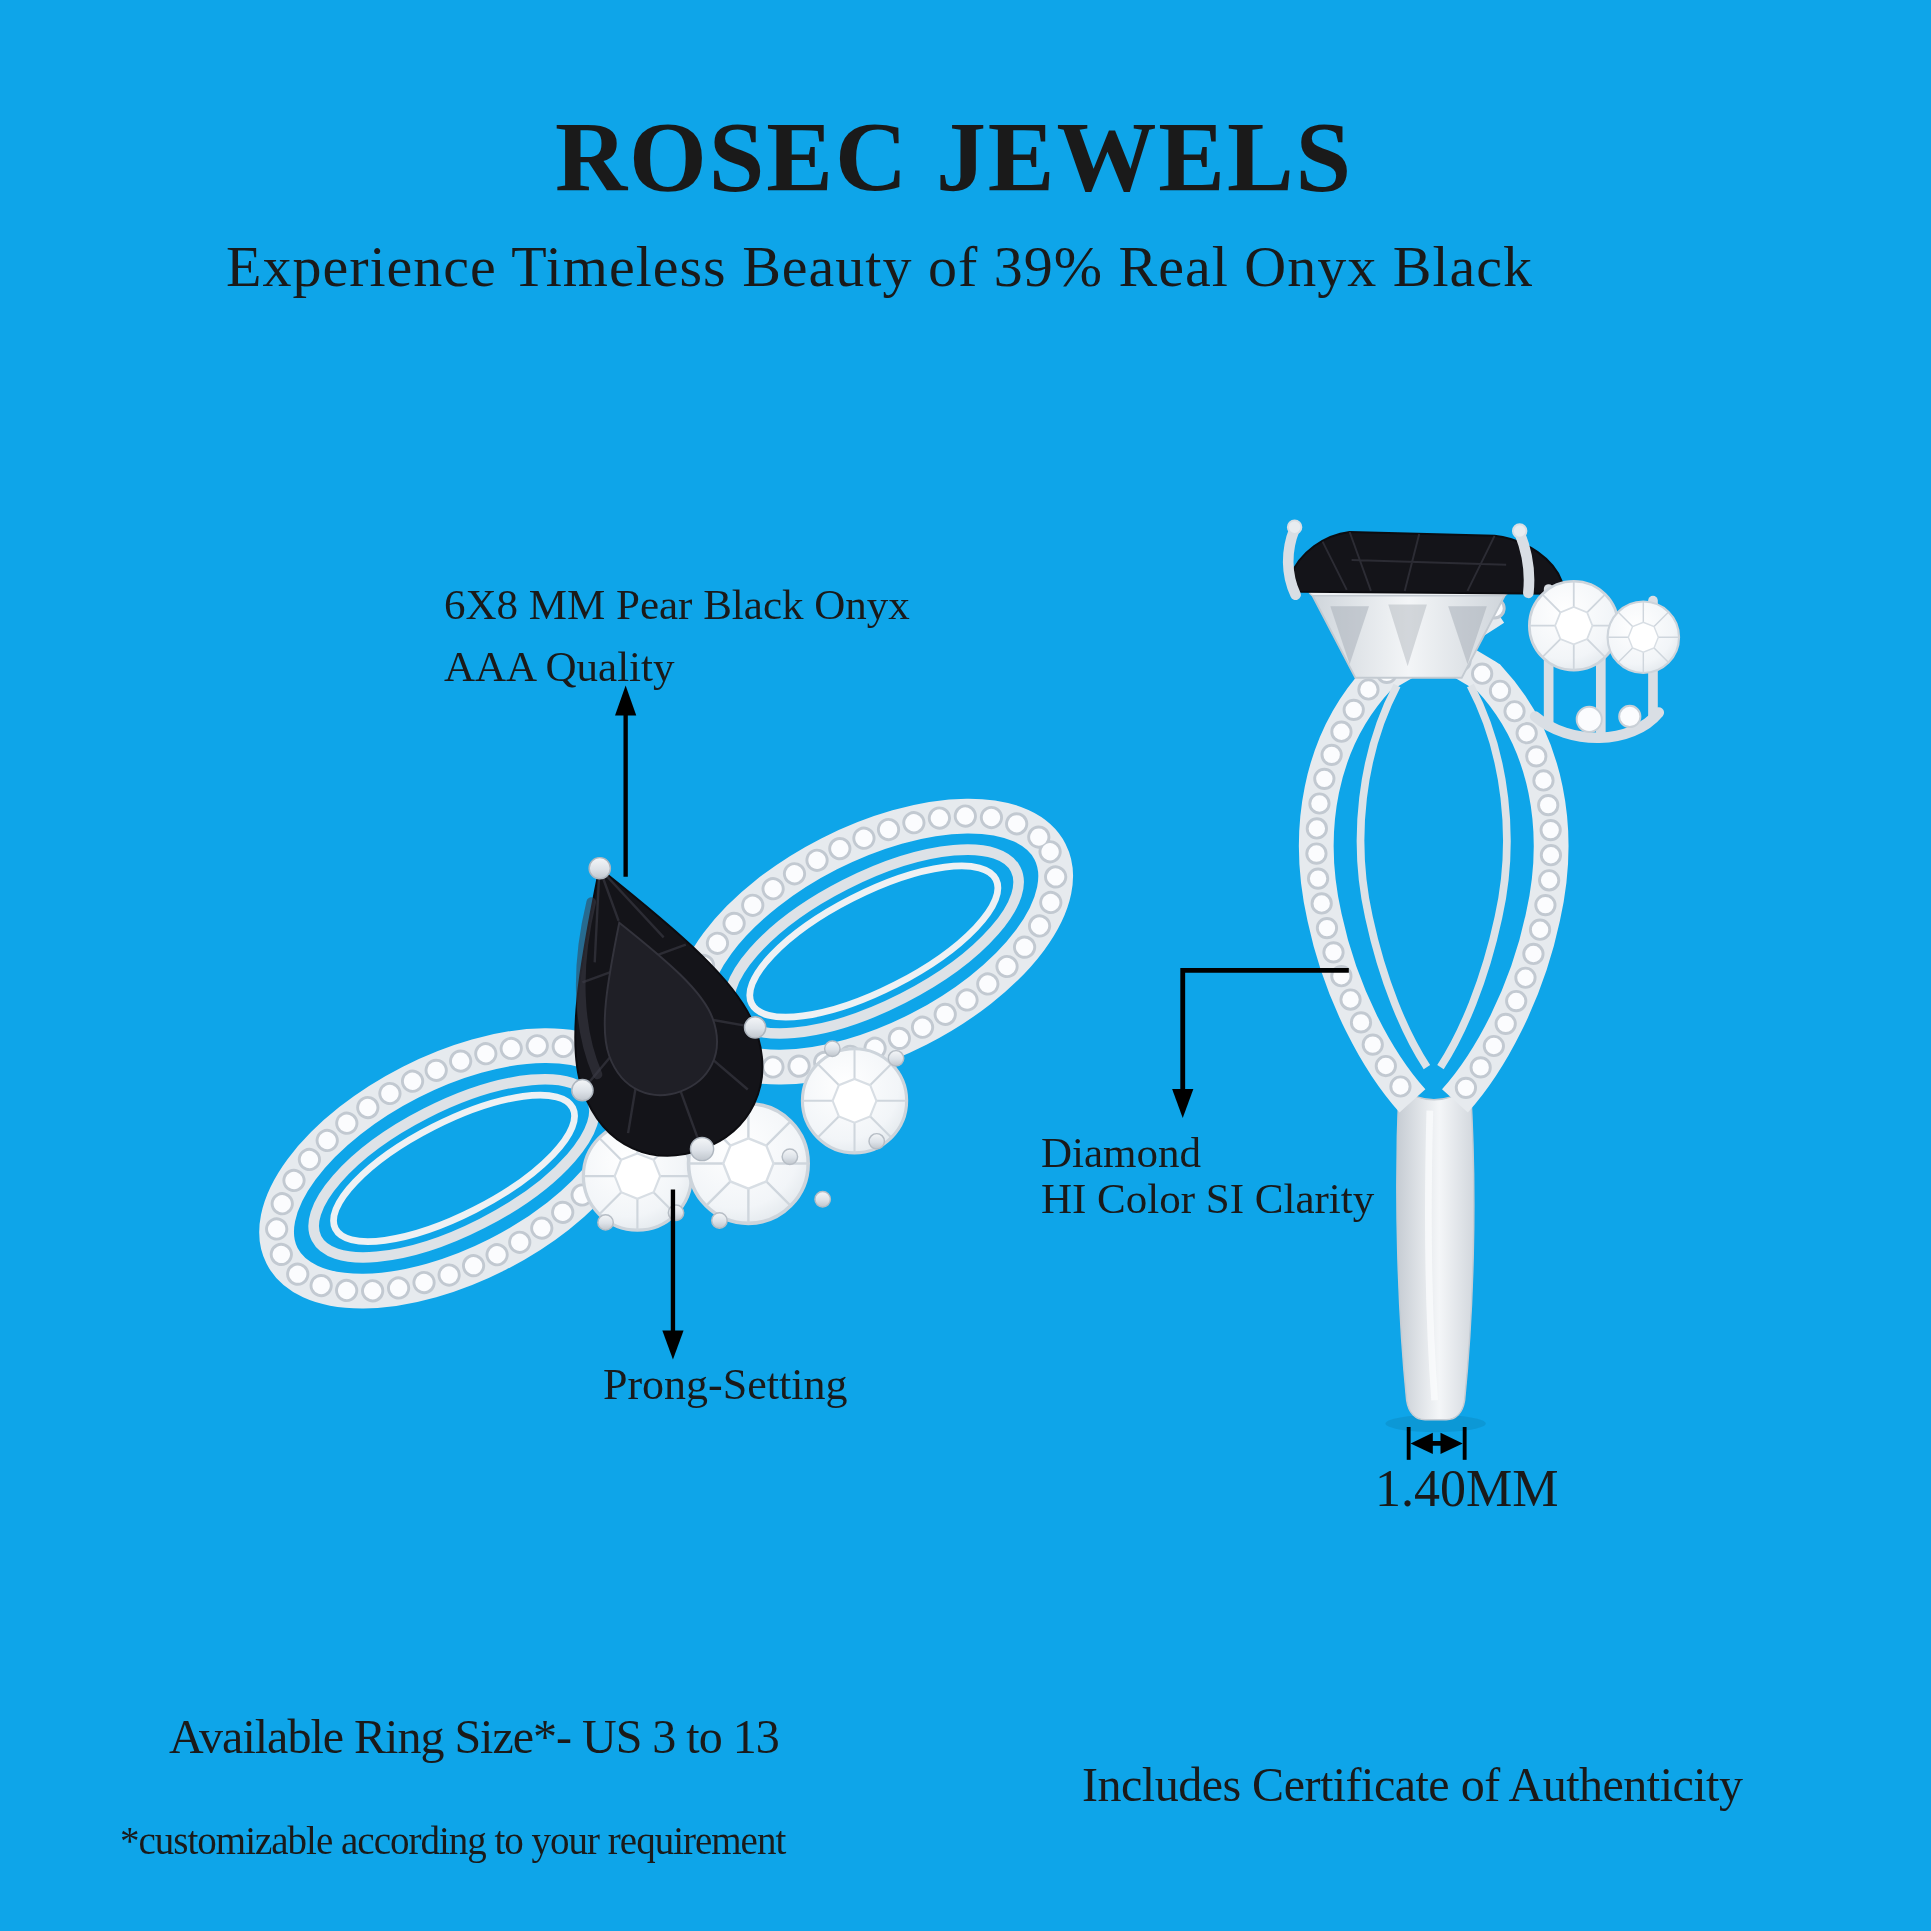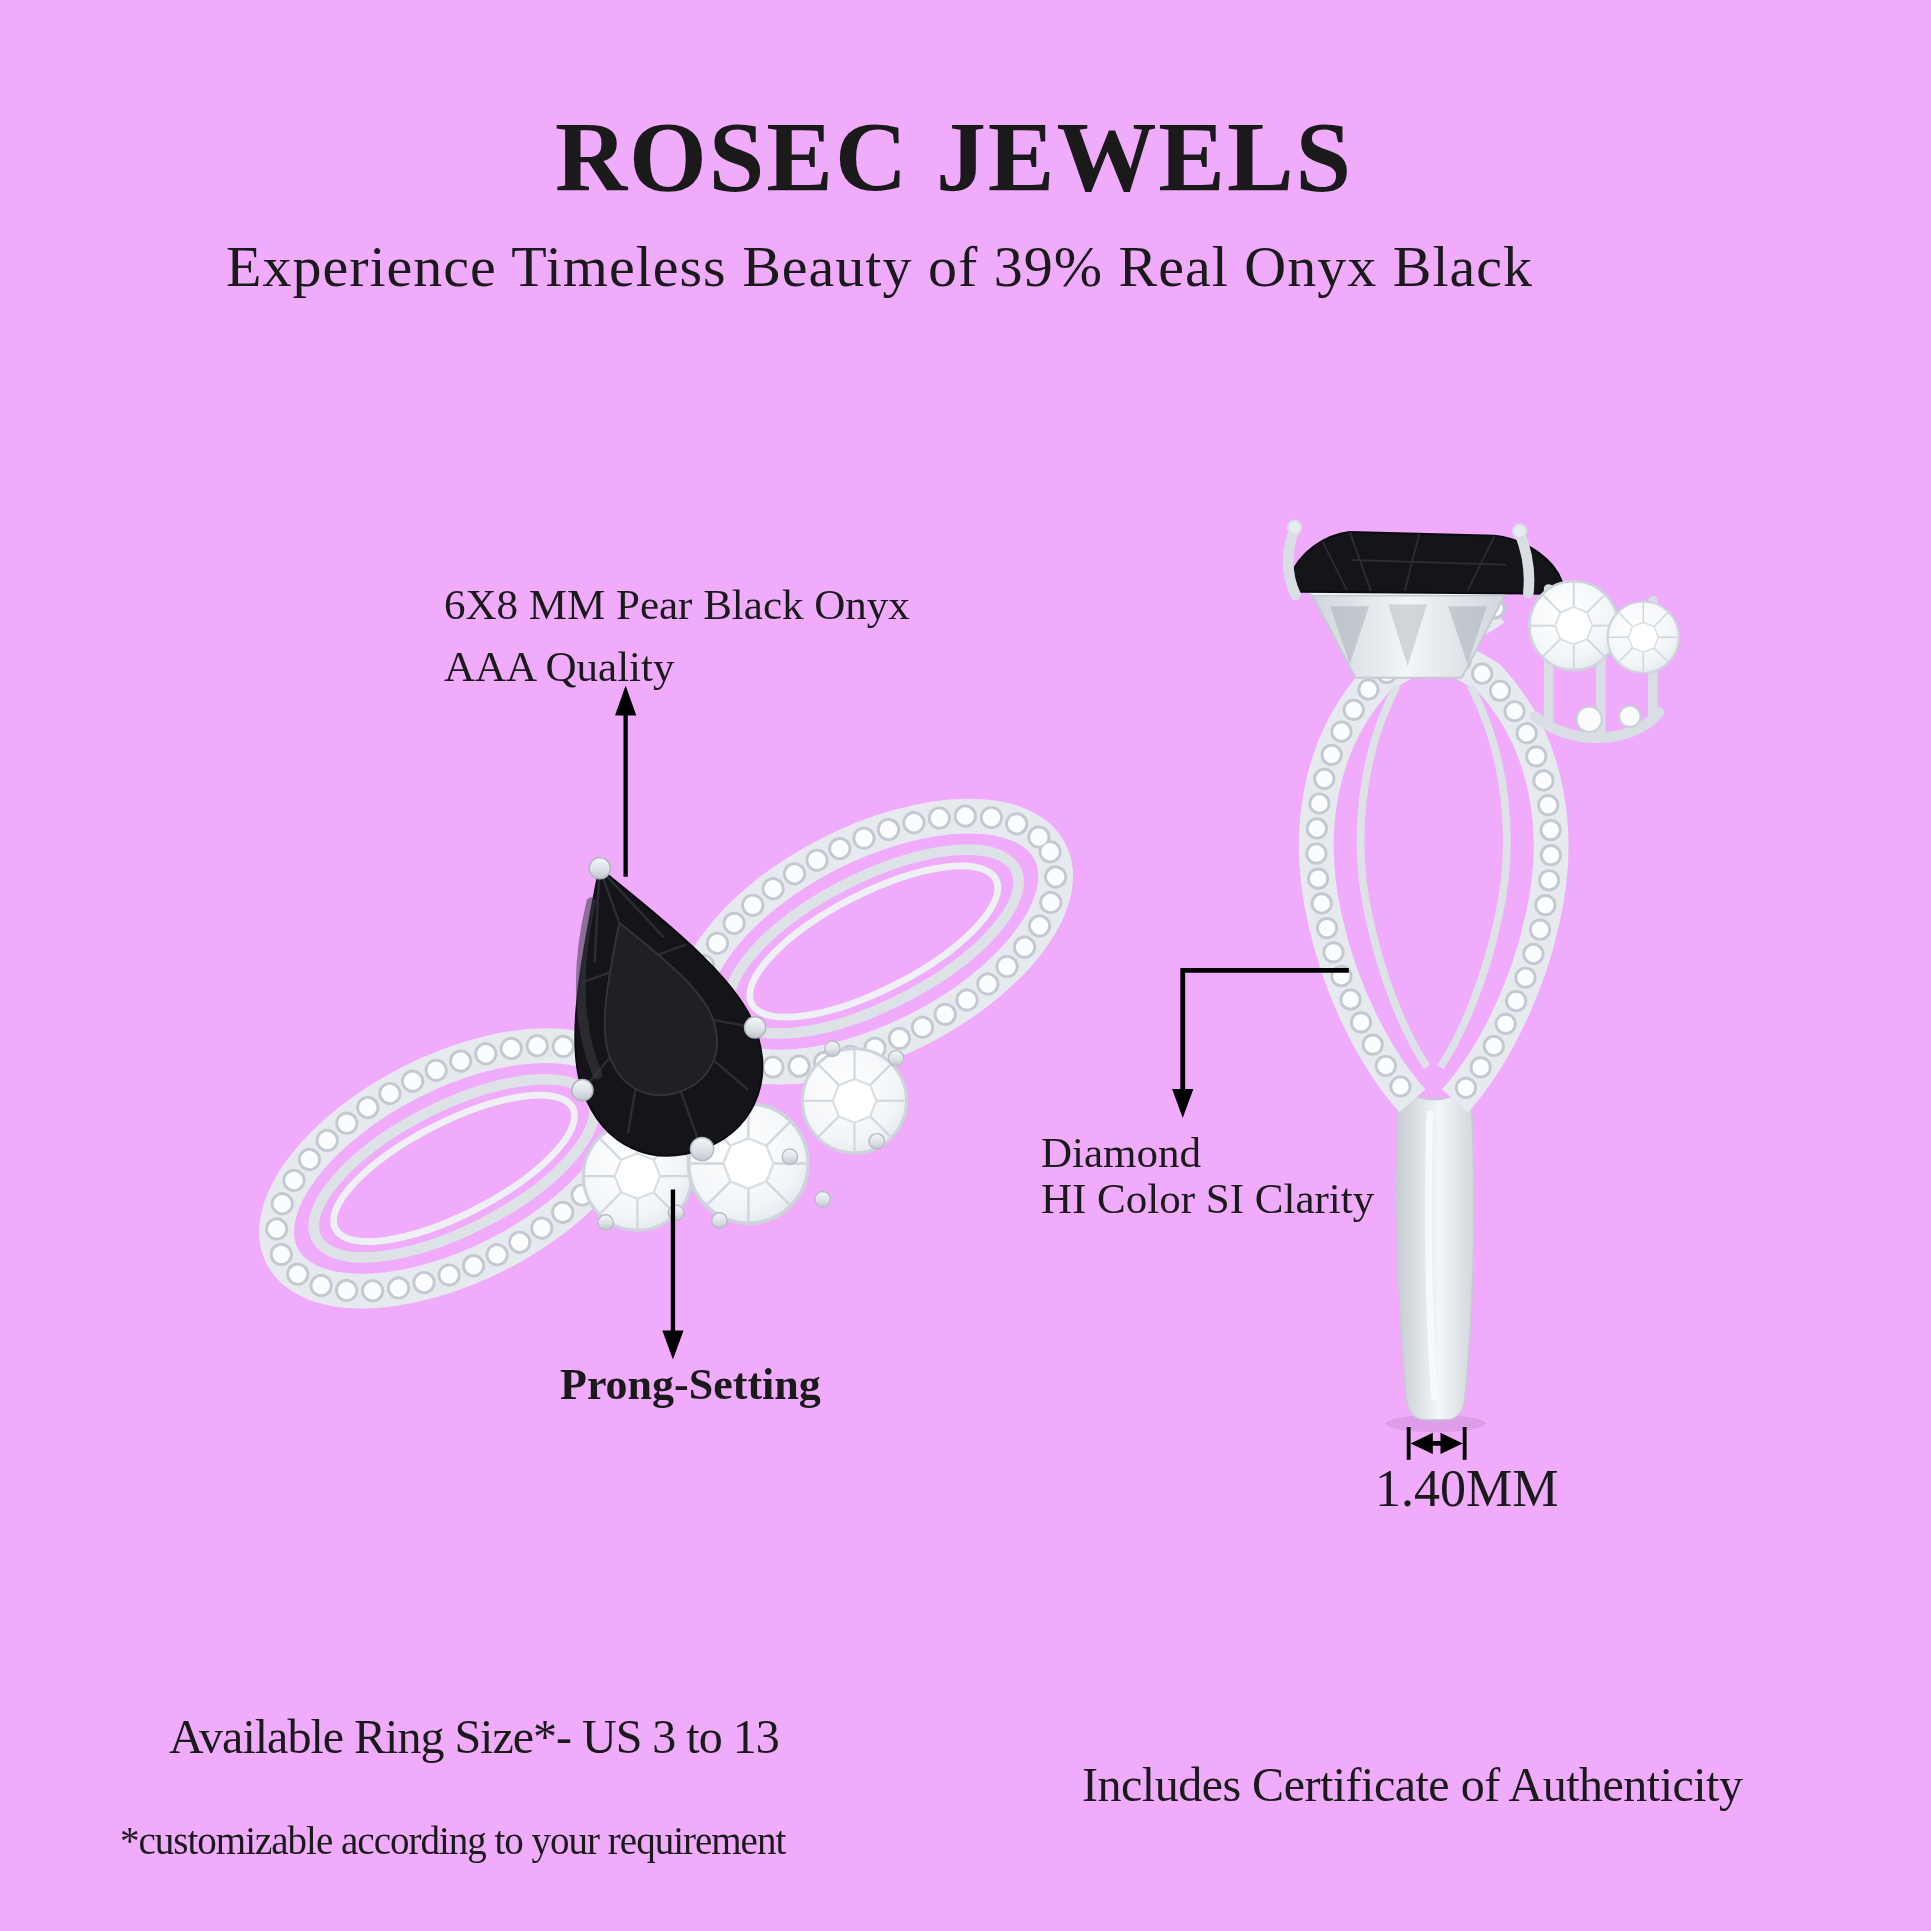--- a/index.html
+++ b/index.html
@@ -1,29 +1,29 @@
 <!DOCTYPE html>
 <html style="--text: #1a1a1a; --arrow: #000000; --stone-black: #141419; --metal-mid: #d8dde3; --pave-outline: #c2c9d1; --diamond-white: #fbfcfe;"><head>
 <meta charset="utf-8">
 <style>
   :root{
     --text:#1a1a1a; --arrow:#000000; --stone-black:#141419;
     --metal-mid:#d8dde3; --pave-outline:#c2c9d1; --diamond-white:#fbfcfe;
   }
   html,body{margin:0;padding:0;background:#fff;}
   .canvas{
-    position:relative;width:1931px;height:1931px;background:#f0abfc;
+    position:relative;width:1931px;height:1931px;background:#0ea5e9;
     overflow:hidden;font-family:"Liberation Serif","DejaVu Serif",serif;color:var(--text);
   }
   .abs{position:absolute;white-space:nowrap;}
   .title{left:555px;top:102px;font-size:100px;line-height:1.1;letter-spacing:1.9px;font-weight:bold;}
   .tagline{left:226px;top:232px;font-size:58px;line-height:1.2;letter-spacing:1px;}
   .ann{font-size:43px;line-height:1.44;}
   .ann-stone{left:444px;top:574px;}
-  .ann-prong{left:560px;top:1357px;font-size:44px;line-height:1.25;font-weight:bold;}
+  .ann-prong{left:603px;top:1357px;font-size:44px;line-height:1.25;}
   .ann-diamond{left:1041px;top:1130px;line-height:1.07;}
   .ann-mm{left:1375px;top:1458px;font-size:52px;line-height:1.2;}
   .foot-size{left:169px;top:1708px;font-size:48px;line-height:1.2;letter-spacing:-1px;}
   .foot-custom{left:120px;top:1818px;font-size:39px;line-height:1.2;letter-spacing:-1px;}
   .foot-cert{left:1082px;top:1756px;font-size:48px;line-height:1.2;letter-spacing:-0.5px;}
   svg{position:absolute;overflow:visible;}
   .overlay{left:0;top:0;pointer-events:none;}
 </style>
 </head>
 <body>

